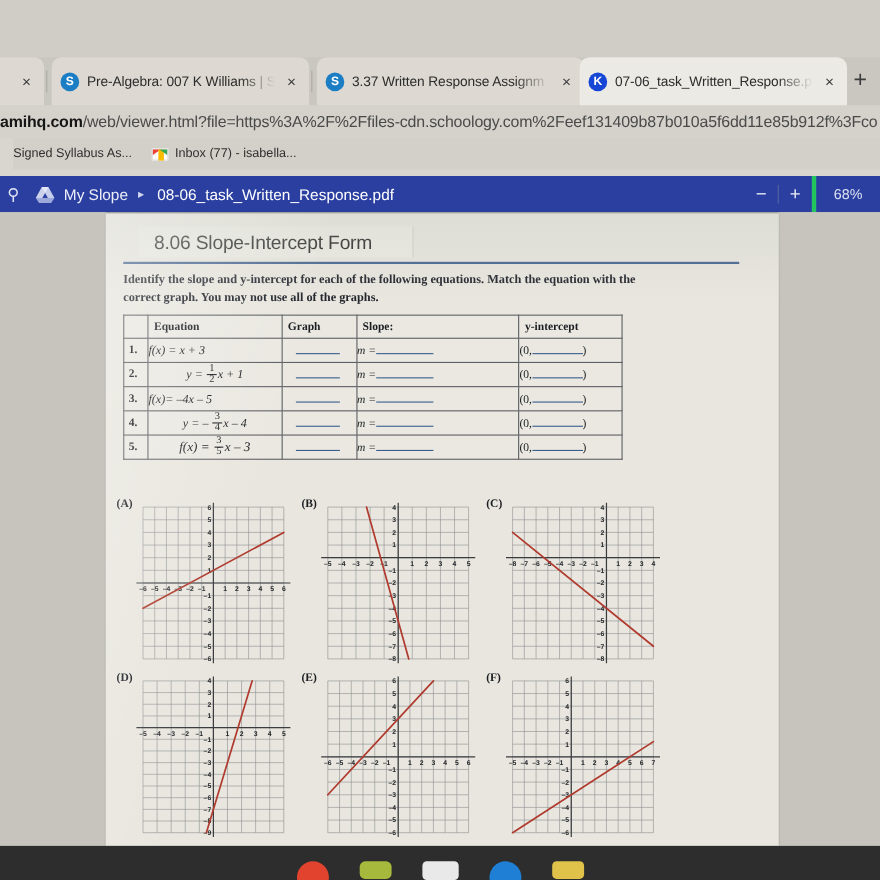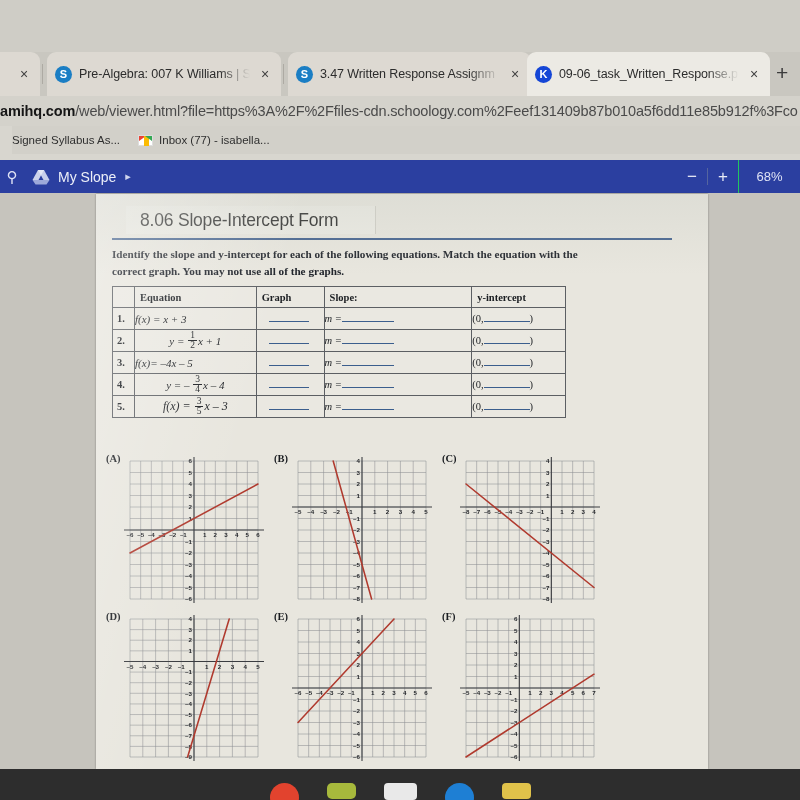--- a/index.html
+++ b/index.html
@@ -103,21 +103,21 @@
   .vb-mydrive { color: #eceff8; font-size: 14px; margin-left: 8px; white-space: nowrap; }
   .vb-caret { color: #cfd5ee; font-size: 11px; margin-left: 9px; }
   .vb-filename { color: #ffffff; font-size: 14px; margin-left: 12px; white-space: nowrap; }
   .vb-right { margin-left: auto; display: flex; align-items: center; height: 100%; }
   .vb-zoomout, .vb-zoomin {
     color: #e8eaf6; font-size: 17px; width: 30px; text-align: center;
   }
   .vb-divider { width: 1px; height: 17px; background: #55659f; }
   .vb-zoom {
     color: #dfe3f5; font-size: 13px; width: 62px; text-align: center;
-    border-left: 1px solid #22c55e; height: 100%;
+    border-left: 4px solid #22c55e; height: 100%;
     display: flex; align-items: center; justify-content: center;
   }
 
   
   .viewer-bg {
     position: absolute; left: 0; top: 193px; width: 800px; height: 576px;
     background: #bfbdb6;
   }
   .page {
     position: absolute; left: 96px; top: 194px; width: 612px; height: 575px;
@@ -247,28 +247,28 @@
 
     <div class="tab inactive" style="left:47px; width:234px;">
       <span class="tab-favicon fav-schoology">S</span>
       <span class="tab-title">Pre-Algebra: 007 K Williams | Sc</span>
       <span class="tab-close">×</span>
     </div>
     <div class="tab-sep" style="left:283px;"></div>
 
     <div class="tab inactive" style="left:288px; width:243px;">
       <span class="tab-favicon fav-schoology">S</span>
-      <span class="tab-title">3.47 Written Response Assignm</span>
+      <span class="tab-title">3.37 Written Response Assignm</span>
       <span class="tab-close">×</span>
     </div>
     <div class="tab-sep" style="left:533px;"></div>
 
     <div class="tab" style="left:527px; width:243px;">
       <span class="tab-favicon fav-kami">K</span>
-      <span class="tab-title">09-06_task_Written_Response.p</span>
+      <span class="tab-title">07-06_task_Written_Response.p</span>
       <span class="tab-close">×</span>
     </div>
 
     <div class="newtab">+</div>
   </div>
 
   <div class="omnibox-row">
     <div class="url-text"><span class="url-host">amihq.com</span><span class="url-path">/web/viewer.html?file=https%3A%2F%2Ffiles-cdn.schoology.com%2Feef131409b87b010a5f6dd11e85b912f%3Fco</span></div>
   </div>
 
@@ -288,20 +288,21 @@
     <span class="vb-search">⚲</span>
     <span class="vb-drive">
       <svg width="18" height="16" viewBox="0 0 18 16">
         <path d="M6 1 L12 1 L17.5 11 L11.5 11 Z" fill="#cfd6ef" opacity="0.95"></path>
         <path d="M6 1 L0.5 11 L6.5 11 L12 1 Z" fill="#e9ecf8" opacity="0.85"></path>
         <path d="M0.5 11 L3.5 15.5 L14.5 15.5 L17.5 11 Z" fill="#aab5e0" opacity="0.9"></path>
       </svg>
     </span>
     <span class="vb-mydrive">My Slope</span>
     <span class="vb-caret">▸</span>
+    <span class="vb-filename">08-06_task_Written_Response.pdf</span>
     <div class="vb-right">
       <span class="vb-zoomout">−</span>
       <span class="vb-divider"></span>
       <span class="vb-zoomin">+</span>
       <span class="vb-zoom">68%</span>
     </div>
   </div>
 
   <div class="viewer-bg"></div>
   <div class="page-left-edge"></div>

